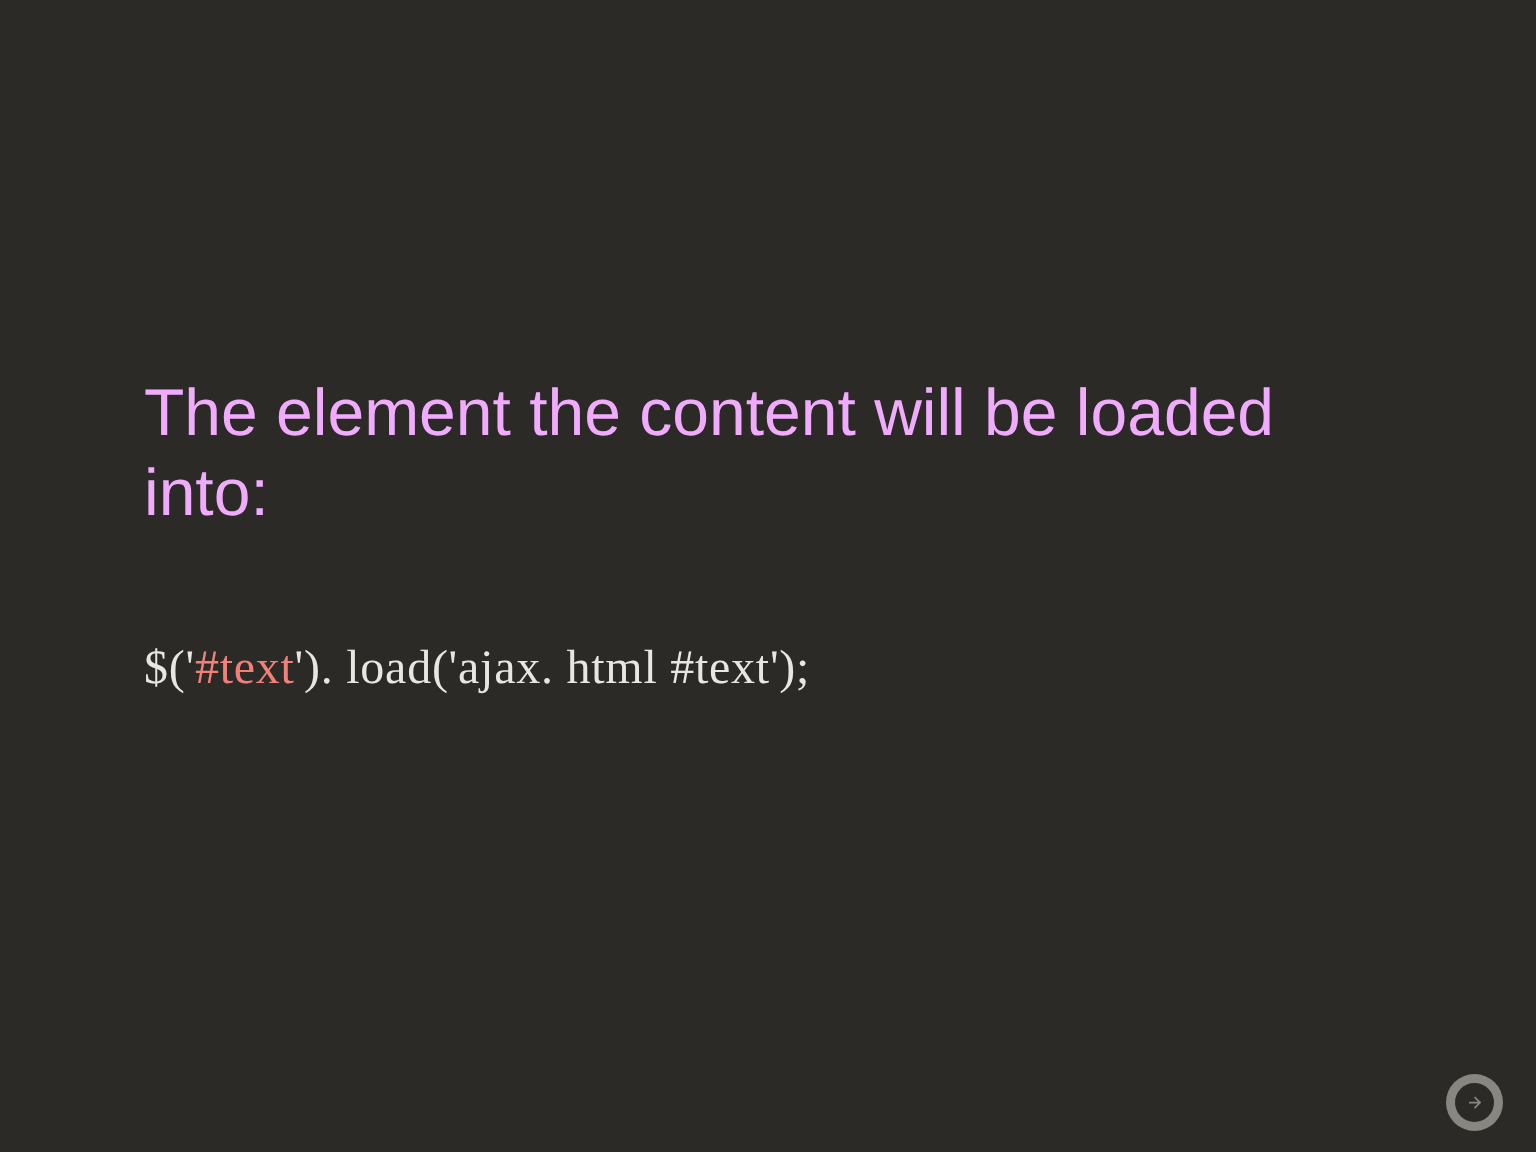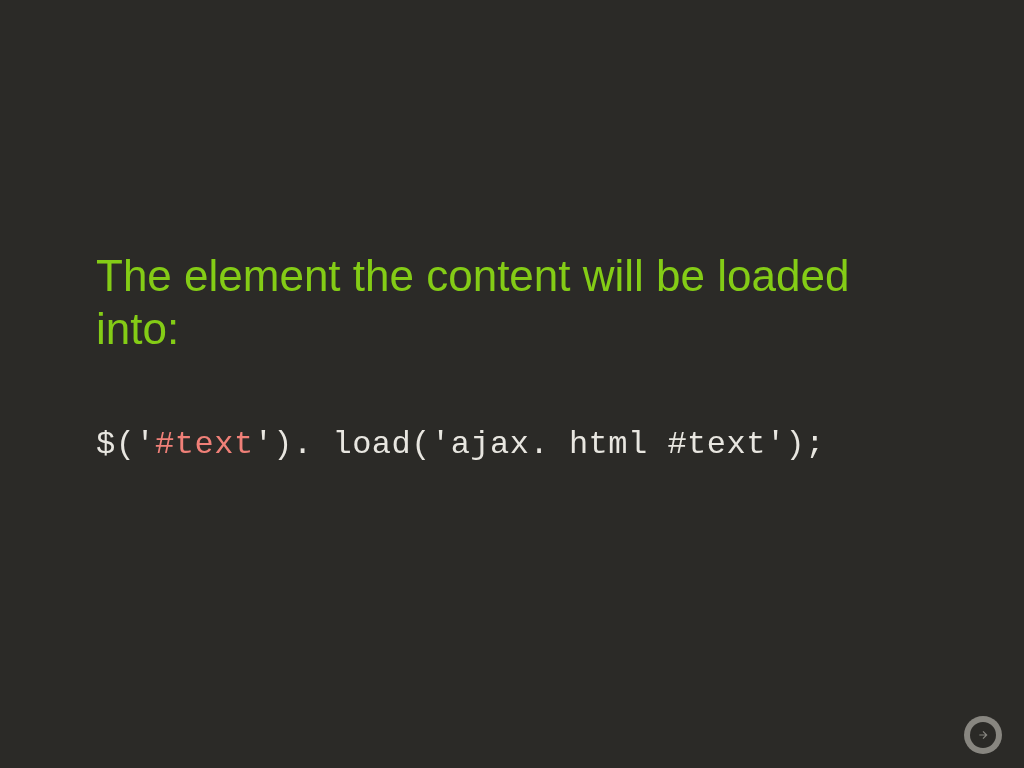--- a/index.html
+++ b/index.html
@@ -16,28 +16,28 @@
       background: #2b2a27;
       font-family: Arial, Helvetica, sans-serif;
       position: relative;
     }
     .slide {
       width: 100%;
       height: 100%;
       padding: 250px 96px 0 96px;
     }
     .heading {
-      color: #84cc16;
+      color: #f0abfc;
       font-size: 44px;
       line-height: 1.2;
       font-weight: 400;
       margin-bottom: 70px;
     }
     .code-line {
-      font-family: Liberation Mono, monospace;
+      font-family: Liberation Serif, serif;
       font-size: 32px;
       letter-spacing: 0.5px;
       color: #e8e6e0;
       white-space: nowrap;
     }
     .code-highlight {
       color: #f08078;
     }
     .next-button {
       position: absolute;

